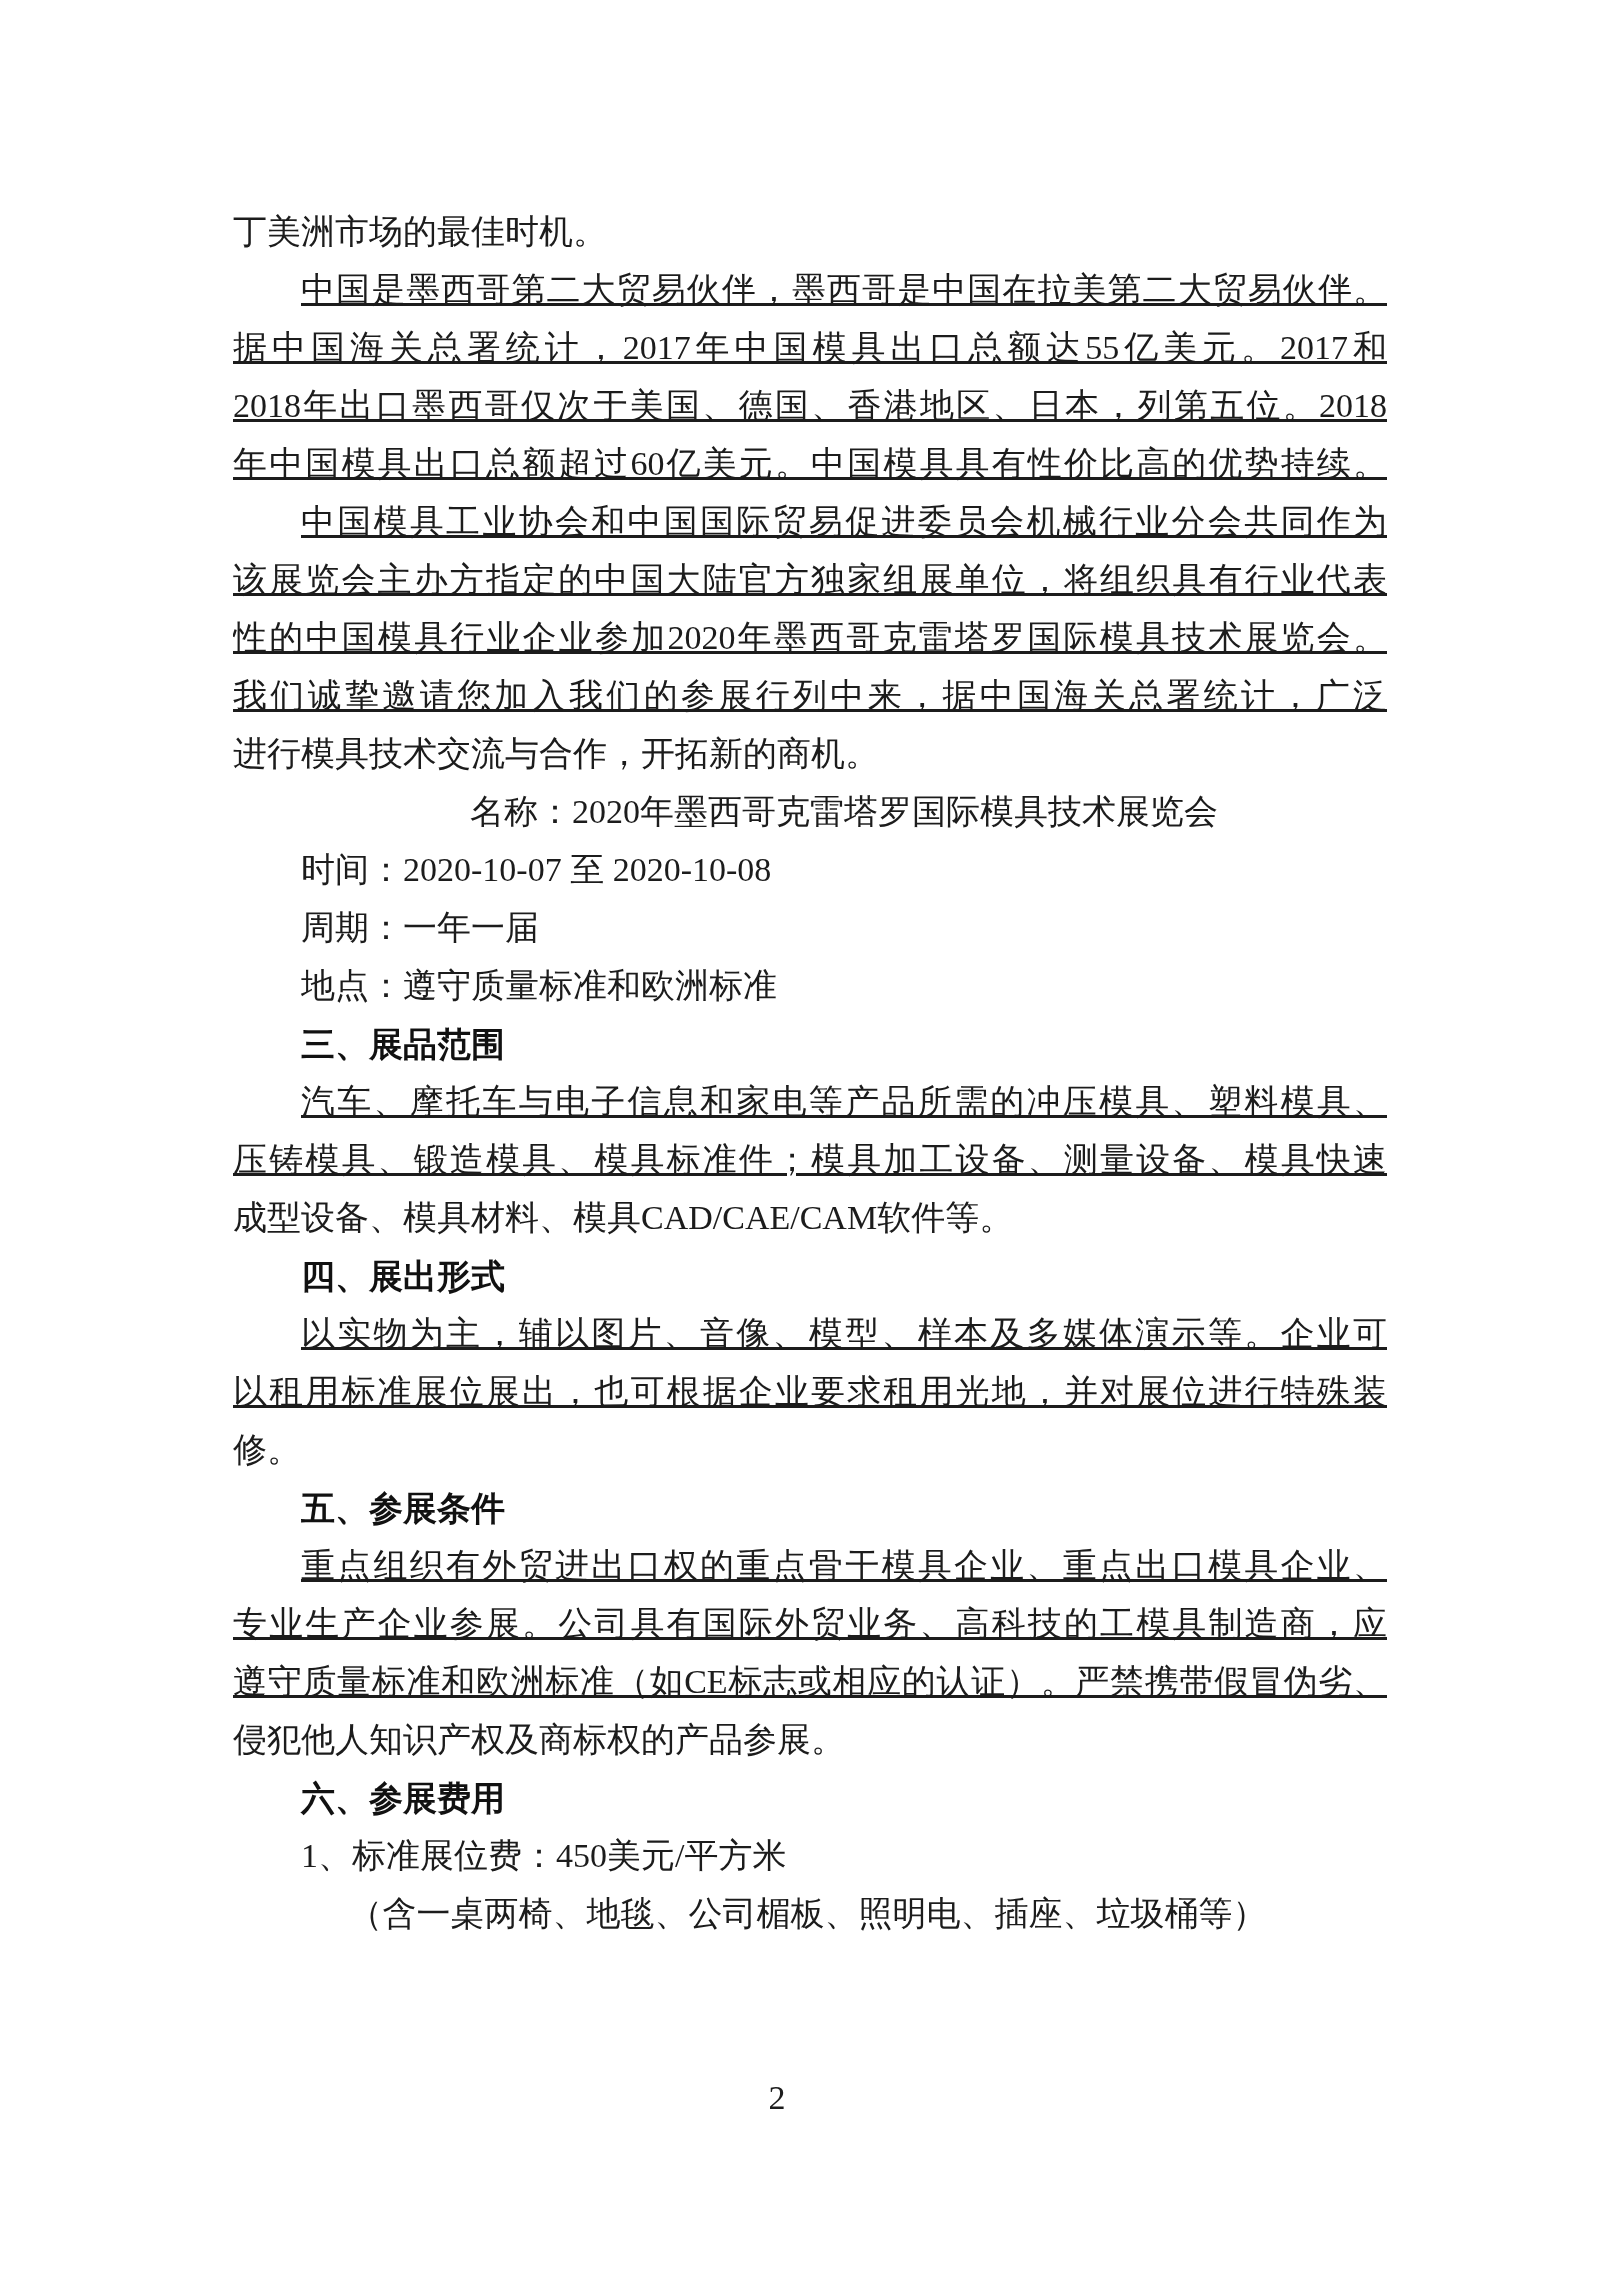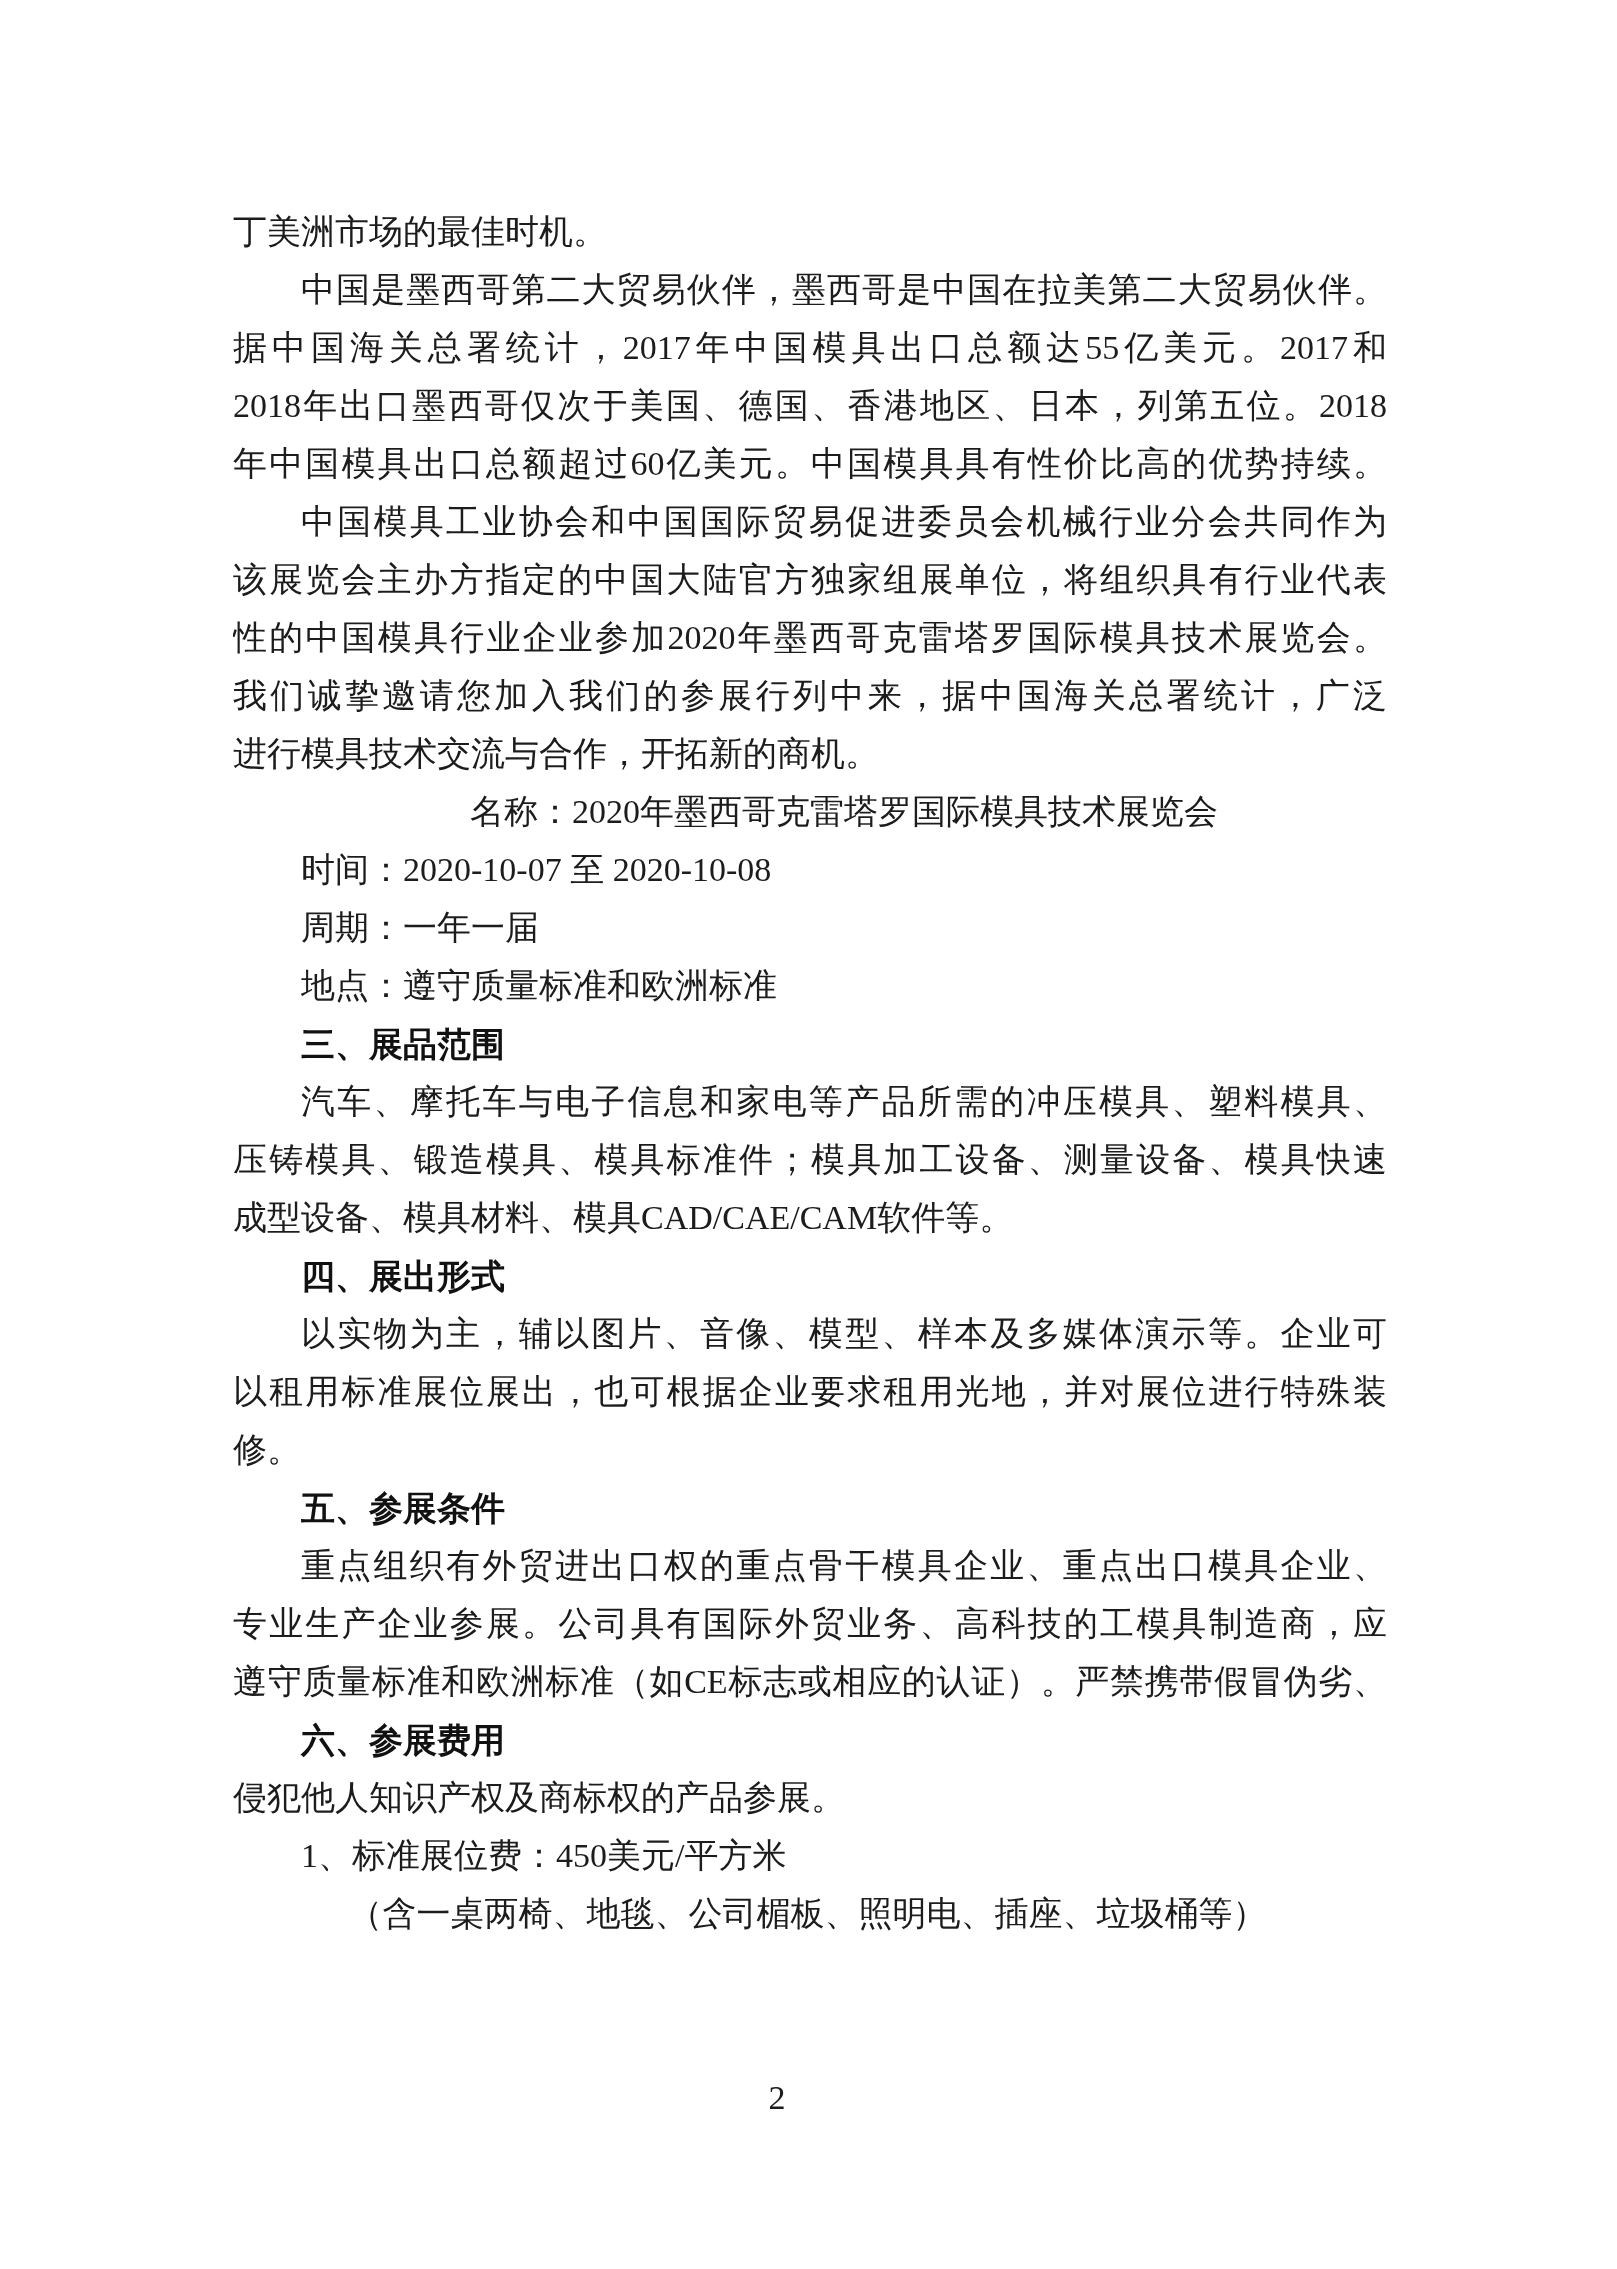--- a/index.html
+++ b/index.html
@@ -27,20 +27,21 @@
     font-size: 34px;
     color: #1c1c1c;
     white-space: nowrap;
     font-family: "Liberation Serif", "DejaVu Serif", serif;
   }
   .doc-line.jst {
     white-space: normal;
     text-align: justify;
     text-align-last: justify;
     overflow: hidden;
+    text-decoration: underline;
   }
   .doc-line.heading {
     font-family: "Liberation Sans", "DejaVu Sans", sans-serif;
     font-weight: bold;
     color: #111111;
   }
   .page-number {
     position: absolute;
     left: 0;
     top: 2079px;
@@ -75,20 +76,20 @@
       <div class="doc-line jst">压铸模具、锻造模具、模具标准件；模具加工设备、测量设备、模具快速</div>
       <div class="doc-line">成型设备、模具材料、模具CAD/CAE/CAM软件等。</div>
       <div class="doc-line heading" style="padding-left: 2em;">四、展出形式</div>
       <div class="doc-line jst" style="padding-left: 2em;">以实物为主，辅以图片、音像、模型、样本及多媒体演示等。企业可</div>
       <div class="doc-line jst">以租用标准展位展出，也可根据企业要求租用光地，并对展位进行特殊装</div>
       <div class="doc-line">修。</div>
       <div class="doc-line heading" style="padding-left: 2em;">五、参展条件</div>
       <div class="doc-line jst" style="padding-left: 2em;">重点组织有外贸进出口权的重点骨干模具企业、重点出口模具企业、</div>
       <div class="doc-line jst">专业生产企业参展。公司具有国际外贸业务、高科技的工模具制造商，应</div>
       <div class="doc-line jst">遵守质量标准和欧洲标准（如CE标志或相应的认证）。严禁携带假冒伪劣、</div>
+      <div class="doc-line">侵犯他人知识产权及商标权的产品参展。</div>
       <div class="doc-line heading" style="padding-left: 2em;">六、参展费用</div>
-      <div class="doc-line">侵犯他人知识产权及商标权的产品参展。</div>
       <div class="doc-line" style="padding-left: 2em;">1、标准展位费：450美元/平方米</div>
       <div class="doc-line" style="padding-left: 3.4em;">（含一桌两椅、地毯、公司楣板、照明电、插座、垃圾桶等）</div>
     </div>
   <div class="page-number">2</div>
 </div>
 
 
 </body></html>

